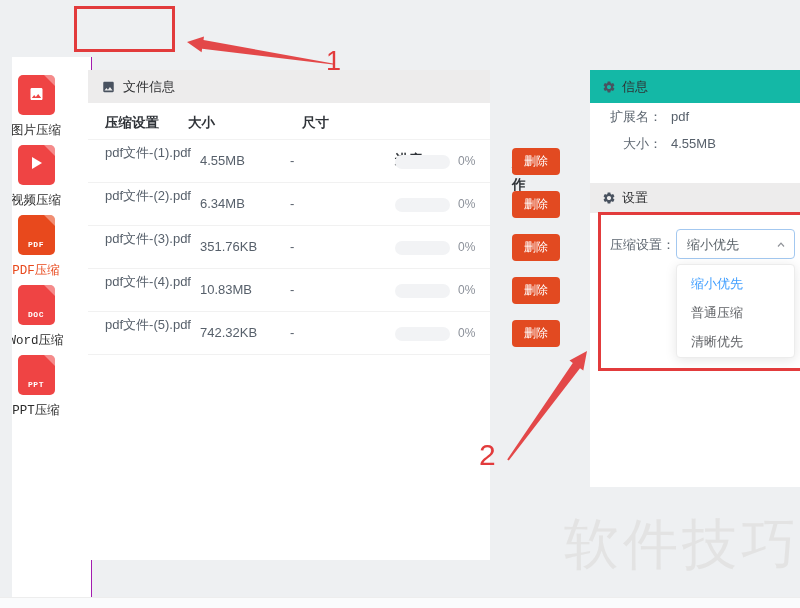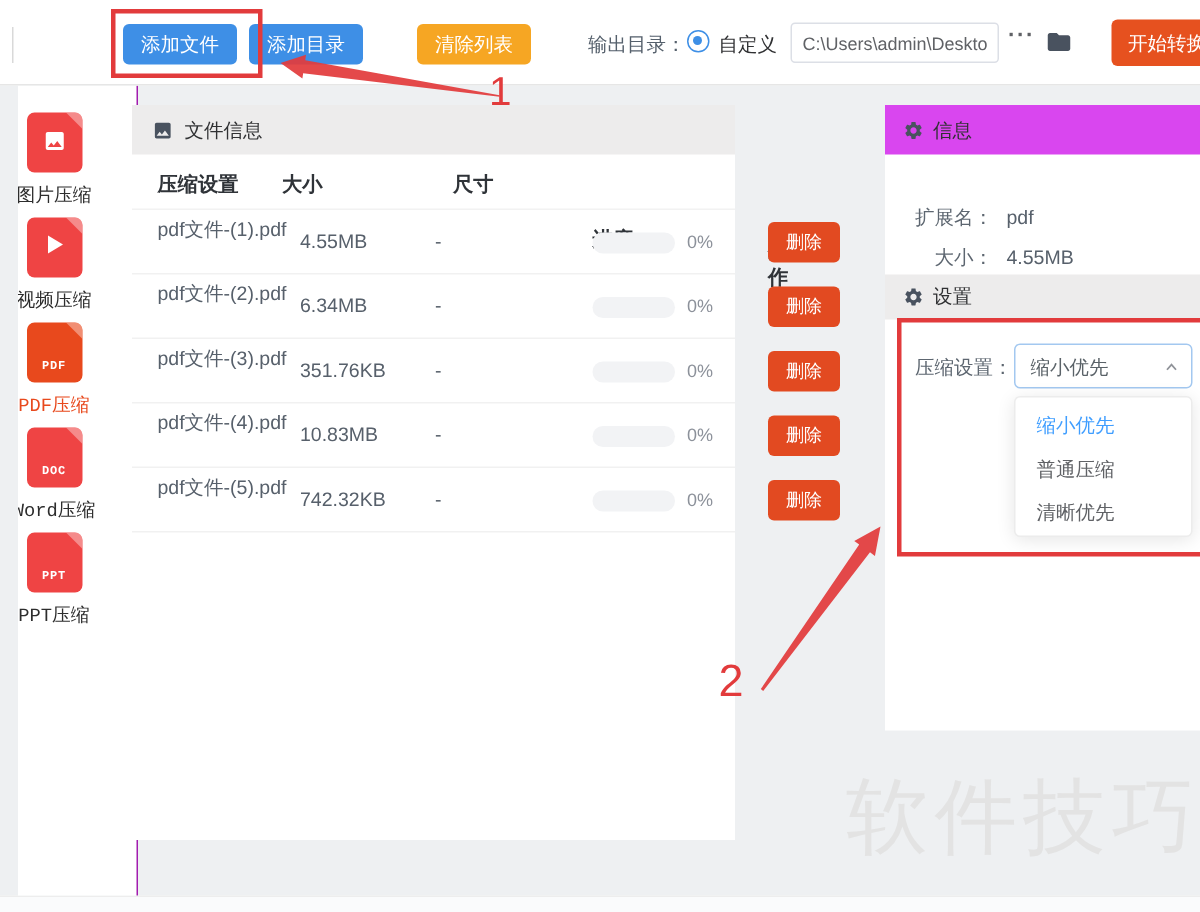--- a/index.html
+++ b/index.html
@@ -46,23 +46,23 @@
   .frow { position:relative; height:43px; border-bottom:1px solid #f1f1f1; }
   .c-name { position:absolute; left:17px; top:4px; width:86px; font-size:13px; color:#57606b; line-height:17px; word-break:break-all; }
   .c-size { position:absolute; left:112px; top:13px; font-size:13px; color:#57606b; }
   .c-dim  { position:absolute; left:202px; top:13px; font-size:13px; color:#57606b; }
   .pbar { position:absolute; left:307px; top:15px; width:55px; height:14px; background:#f2f3f5; border-radius:7px; }
   .c-pct { position:absolute; left:370px; top:14px; font-size:12px; color:#8c919a; }
   .del-btn { position:absolute; left:424px; top:8px; width:48px; height:27px; background:#e24a21; border-radius:4px; color:#fff; font-size:12px; line-height:27px; text-align:center; cursor:pointer; }
 
   
   .right-panel { position:absolute; left:590px; top:70px; width:210px; height:417px; background:#fff; z-index:1; }
-  .panel-header { height:33px; background:#d946ef; display:flex; align-items:center; padding-left:12px; gap:6px; }
+  .panel-header { height:33px; background:#14b8a6; display:flex; align-items:center; padding-left:12px; gap:6px; }
   .panel-title { font-size:13px; color:#303133; }
-  .info-rows { padding-top:28px; }
+  .info-rows { padding-top:0; }
   .info-row { display:flex; height:27px; align-items:center; }
   .info-label { width:72px; text-align:right; font-size:13px; color:#5d6670; }
   .info-value { margin-left:9px; font-size:13px; color:#57606b; }
   .settings-header { position:absolute; left:0; top:113px; width:100%; height:30px; background:#edecec; display:flex; align-items:center; padding-left:12px; gap:6px; }
   .set-label { position:absolute; left:20px; top:166px; font-size:13px; color:#5d6670; }
   .select-box { position:absolute; left:86px; top:159px; width:119px; height:30px; border:1px solid #a3c8f0; border-radius:4px; background:#fff; cursor:pointer; }
   .select-text { position:absolute; left:10px; top:6px; font-size:13px; color:#5a6268; }
   .select-caret { position:absolute; right:7px; top:9px; }
 
   
@@ -83,37 +83,20 @@
   .num2 { left:479px; top:438px; font-size:30px; }
 
   
   .watermark { position:absolute; left:564px; top:508px; font-size:55px; color:#e3e3e3; letter-spacing:4px; z-index:8; white-space:nowrap; }
 </style>
 </head>
 <body>
 
 <div id="app">
 
-  <div class="toolbar">
-    <div class="edge-line"></div>
-    <div class="btn btn-blue btn-add-file">添加文件</div>
-    <div class="btn btn-blue btn-add-dir">添加目录</div>
-    <div class="btn btn-orange">清除列表</div>
-    <div class="out-label">输出目录：</div>
-    <div class="radio"></div>
-    <div class="radio-label">自定义</div>
-    <input class="path-input" value="C:\Users\admin\Deskto" style="">
-    <div class="more-dots">···</div>
-    <div class="folder-btn">
-      <svg width="20" height="18" viewBox="0 0 24 24">
-          <path fill="#49525f" d="M10 4H4c-1.1 0-1.99.9-1.99 2L2 18c0 1.1.9 2 2 2h16c1.1 0 2-.9 2-2V8c0-1.1-.9-2-2-2h-8l-2-2z"></path>
-        </svg>
-    </div>
-    <div class="btn-start">开始转换</div>
-  </div>
 
   <div class="sidebar">
     <div class="side-item" style="top:18px">
       <div class="doc-icon">
         <span class="fold"></span>
         <svg class="glyph-img" width="17" height="16" viewBox="0 0 24 24">
             <path fill="#fff" d="M21 19V5c0-1.1-.9-2-2-2H5c-1.1 0-2 .9-2 2v14c0 1.1.9 2 2 2h14c1.1 0 2-.9 2-2zM8.5 13.5l2.5 3.01L14.5 12l4.5 6H5l3.5-4.5z"></path>
           </svg>
       </div>
       <div class="side-label">图片压缩</div>

